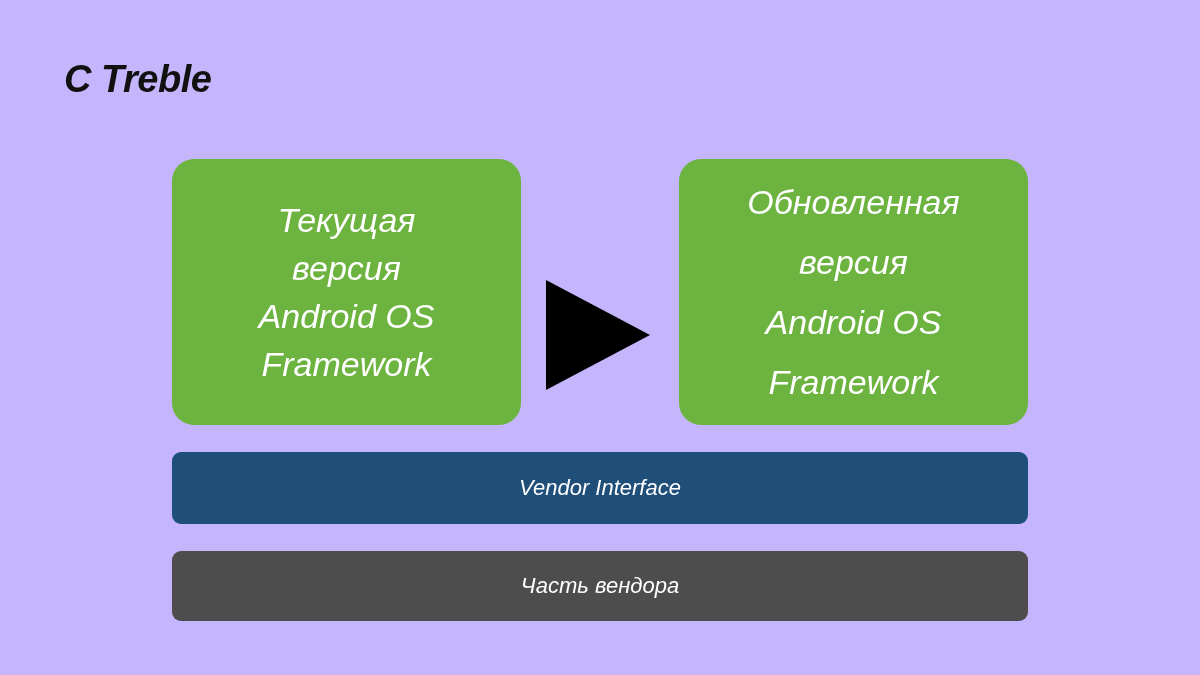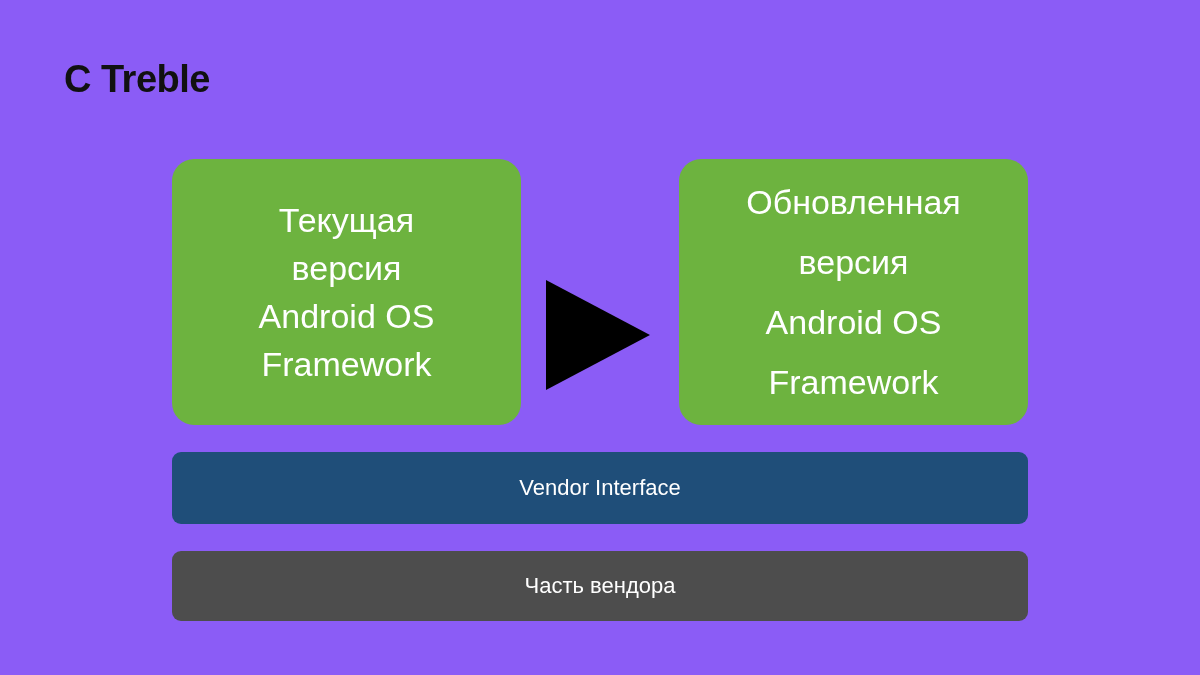--- a/index.html
+++ b/index.html
@@ -96,21 +96,21 @@
     height: 72px;
   }
   .bar.vendor-part {
     top: 551px;
     height: 70px;
   }
 </style>
 </head>
 <body>
 
-<div class="slide" style="background: #8b5cf6;">
+<div class="slide" style="background: #c4b5fd; font-style: italic;">
 
   <div class="slide-title" style="color: rgb(17, 17, 17);">C Treble</div>
 
   <div class="diagram">
 
     <div class="os-box left" style="background: rgb(109, 179, 63);">
       <div class="os-line" style="color: rgb(255, 255, 255);">Текущая</div>
       <div class="os-line" style="color: rgb(255, 255, 255);">версия</div>
       <div class="os-line" style="color: rgb(255, 255, 255);">Android OS</div>
       <div class="os-line" style="color: rgb(255, 255, 255);">Framework</div>

